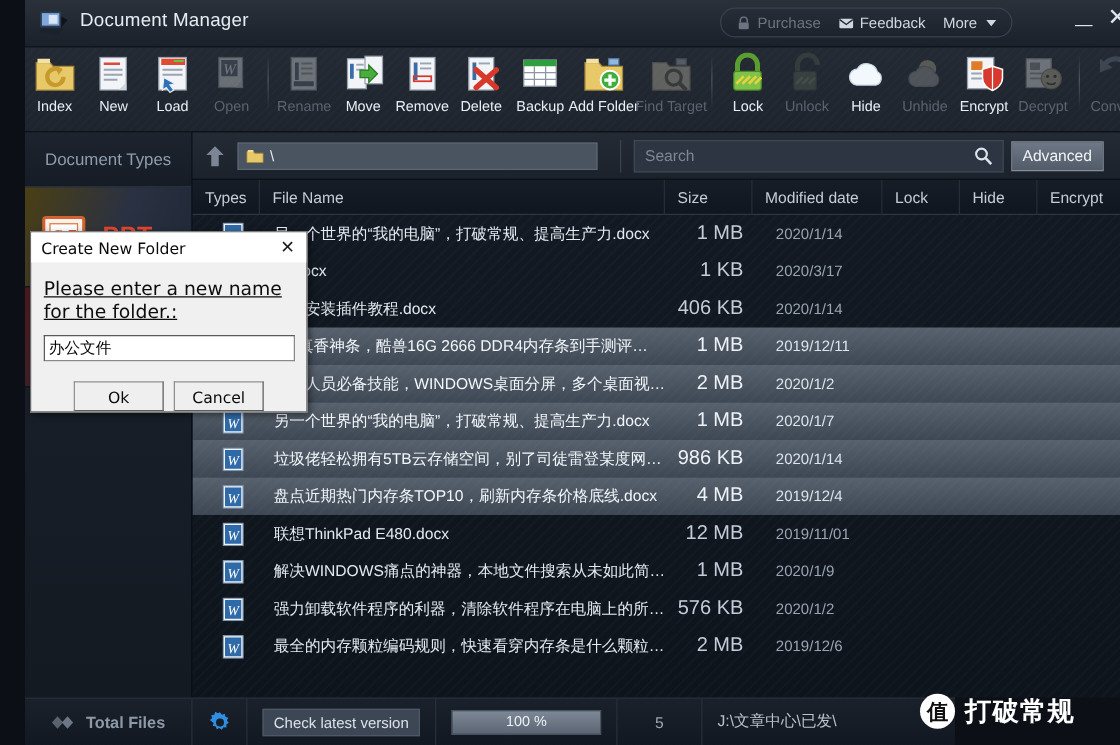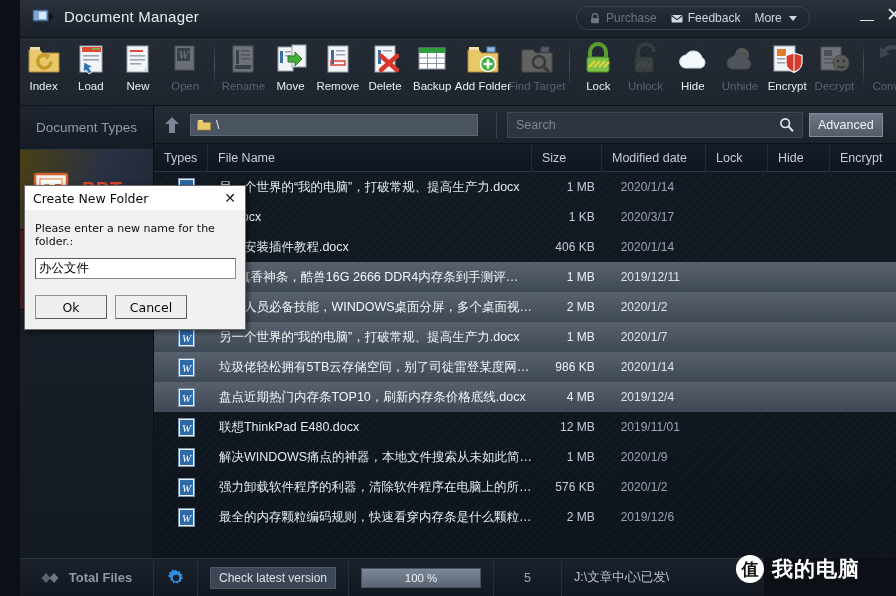--- a/index.html
+++ b/index.html
@@ -120,21 +120,21 @@
   }
   .th { font-size: 12.5px; color: #c4ccd7; padding-left: 10px;
         height: 28px; display: flex; align-items: center;
         border-right: 1px solid #242d39; cursor: default; }
   .tbody { position: absolute; left: 134px; top: 172px; width: 748px; height: 386px; overflow: hidden;
     background: repeating-linear-gradient(135deg, rgba(255,255,255,.014) 0 2px, rgba(0,0,0,0) 2px 6px), linear-gradient(180deg,#121922 0%, #0e141c 100%); }
   .trow { display: flex; align-items: center; height: 30px; cursor: default; }
   .trow.sel { background: linear-gradient(180deg, rgba(186,200,216,.42), rgba(150,166,186,.34)); }
   .c-type { width: 66px; display: flex; justify-content: center; }
   .c-name { width: 324px; font-size: 12.5px; color: #e4eaf1; white-space: nowrap; overflow: hidden; }
-  .c-size { width: 70px; font-size: 12px; color: #c3ccd8; text-align: right; padding-right: 12px; }
+  .c-size { width: 70px; font-size: 16px; color: #c3ccd8; text-align: right; padding-right: 12px; }
   .c-date { width: 104px; font-size: 12px; color: #9aa5b3; padding-left: 14px; }
   .trow.sel .c-name { color: #f3f7fb; }
   .trow.sel .c-size { color: #eef2f7; }
   .trow.sel .c-date { color: #dde4ec; }
   .wicon { width: 17px; height: 19px; }
 
   .scrollbar {
     position: absolute; left: 882px; top: 144px; width: 14px; height: 414px;
     background: #11161e; border-left: 1px solid #242c37;
   }
@@ -171,28 +171,28 @@
     position: absolute; left: 4px; top: 185px; width: 222px; height: 145px;
     background: #f0f0f0; border: 1px solid #6a6a6a;
     font-family: "DejaVu Sans", sans-serif;
     box-shadow: 2px 2px 6px rgba(0,0,0,.55);
   }
   .dlg-title { height: 24px; background: #ffffff; display: flex; align-items: center;
     padding: 0 6px 0 8px; justify-content: space-between; }
   .dlg-title-txt { font-size: 12.5px; color: #0a0a0a; }
   .dlg-x { font-size: 14px; color: #1a1a1a; cursor: default; padding: 0 3px; }
   .dlg-body { padding: 12px 10px 0 10px; }
-  .dlg-prompt { font-size: 11px; color: #0d0d0d; }
+  .dlg-prompt { font-size: 15px; color: #0d0d0d; text-decoration: underline; }
   .dlg-input {
     margin-top: 10px; width: 201px; height: 21px;
     border: 1px solid #8a8a8a; border-top-color:#5a5a5a; border-left-color:#5a5a5a;
     background: #fff; font-family: "DejaVu Sans", sans-serif;
     font-size: 12.5px; color: #000; padding: 0 3px; outline: none;
   }
-  .dlg-btns { margin-top: 16px; display: flex; justify-content: flex-start; gap: 8px; }
+  .dlg-btns { margin-top: 16px; display: flex; justify-content: center; gap: 8px; }
   .dlg-btn {
     width: 72px; height: 24px; background: #efefef;
     border: 1px solid #909090; border-right-color:#5c5c5c; border-bottom-color:#5c5c5c;
     font-size: 12.5px; color: #0a0a0a; display:flex; align-items:center; justify-content:center;
     font-family: "DejaVu Sans", sans-serif; cursor: default;
   }
 </style>
 </head>
 <body>
 
@@ -238,39 +238,39 @@
         <svg class="glyph" viewBox="0 0 34 34">
           <path d="M2 8h11l2.5 3H32v19H2Z" fill="#e8c96a" stroke="#a8893a"></path>
           <rect x="3" y="5" width="10" height="3.5" fill="#f2e1a4"></rect>
           <path d="M22 15a6.5 6.5 0 1 0 1.8 4.5" fill="none" stroke="#c79a2c" stroke-width="3.4"></path>
           <path d="M17 12l6 1-3 5Z" fill="#c79a2c"></path>
         </svg>
         <span class="lbl">Index</span>
       </div>
       <div class="tool">
         <svg class="glyph" viewBox="0 0 34 34">
+          <rect x="6" y="4" width="21" height="26" fill="#f2f4f7" stroke="#98a2ae" stroke-width="1"></rect>
+          <rect x="9" y="8" width="13" height="2" fill="#d84a3a"></rect>
+          <rect x="9" y="13" width="15" height="1.6" fill="#9aa5b3"></rect>
+          <rect x="9" y="17" width="15" height="1.6" fill="#9aa5b3"></rect>
+          <rect x="9" y="21" width="11" height="1.6" fill="#9aa5b3"></rect>
+          <path d="M27 24v6h-6Z" fill="#cfd6de"></path>
+        </svg>
+        <span class="lbl">New</span>
+      </div>
+      <div class="tool">
+        <svg class="glyph" viewBox="0 0 34 34">
           <rect x="6" y="4" width="22" height="26" fill="#f2f4f7" stroke="#98a2ae" stroke-width="1"></rect>
           <rect x="8" y="5" width="19" height="5" fill="#e04a33"></rect>
           <rect x="18" y="6" width="8" height="1.6" fill="#6fbe4a"></rect>
           <rect x="9" y="13" width="16" height="1.6" fill="#9aa5b3"></rect>
           <rect x="9" y="17" width="16" height="1.6" fill="#9aa5b3"></rect>
           <path d="M10 20 l9 5 -4 1 3 4 -3 2 -3-4 -3 2Z" fill="#2f6fb5" stroke="#e9eff6"></path>
         </svg>
         <span class="lbl">Load</span>
-      </div>
-      <div class="tool">
-        <svg class="glyph" viewBox="0 0 34 34">
-          <rect x="6" y="4" width="21" height="26" fill="#f2f4f7" stroke="#98a2ae" stroke-width="1"></rect>
-          <rect x="9" y="8" width="13" height="2" fill="#d84a3a"></rect>
-          <rect x="9" y="13" width="15" height="1.6" fill="#9aa5b3"></rect>
-          <rect x="9" y="17" width="15" height="1.6" fill="#9aa5b3"></rect>
-          <rect x="9" y="21" width="11" height="1.6" fill="#9aa5b3"></rect>
-          <path d="M27 24v6h-6Z" fill="#cfd6de"></path>
-        </svg>
-        <span class="lbl">New</span>
       </div>
       <div class="tool dis">
         <svg class="glyph" viewBox="0 0 34 34">
           <rect x="7" y="4" width="19" height="24" fill="#e8edf3" stroke="#8d96a3"></rect>
           <rect x="9" y="6" width="13" height="13" fill="#3b6ca8"></rect>
           <text x="15.5" y="17" font-size="12" font-family="serif" font-style="italic" fill="#fff" text-anchor="middle">W</text>
           <path d="M26 22v6h-6Z" fill="#cfd6de"></path>
         </svg>
         <span class="lbl">Open</span>
       </div>
@@ -711,21 +711,21 @@
         <div class="pct-fill" id="pct-fill" style="width: 100%;"></div>
         <div class="pct-txt">100 %</div>
       </div>
     </div>
     <div class="sb-cell" style="width:68px;justify-content:center;">5</div>
     <div class="sb-cell" style="border-right:0;color:#b9c2ce;">J:\文章中心\已发\</div>
   </div>
 
   <div class="watermark">
     <div class="wm-badge">值</div>
-    <div class="wm-txt">我的电脑</div>
+    <div class="wm-txt">打破常规</div>
   </div>
 
   <div class="dialog">
     <div class="dlg-title">
       <span class="dlg-title-txt">Create New Folder</span>
       <span class="dlg-x">✕</span>
     </div>
     <div class="dlg-body">
       <div class="dlg-prompt">Please enter a new name for the folder.:</div>
       <input class="dlg-input" type="text" value="办公文件" style="">

